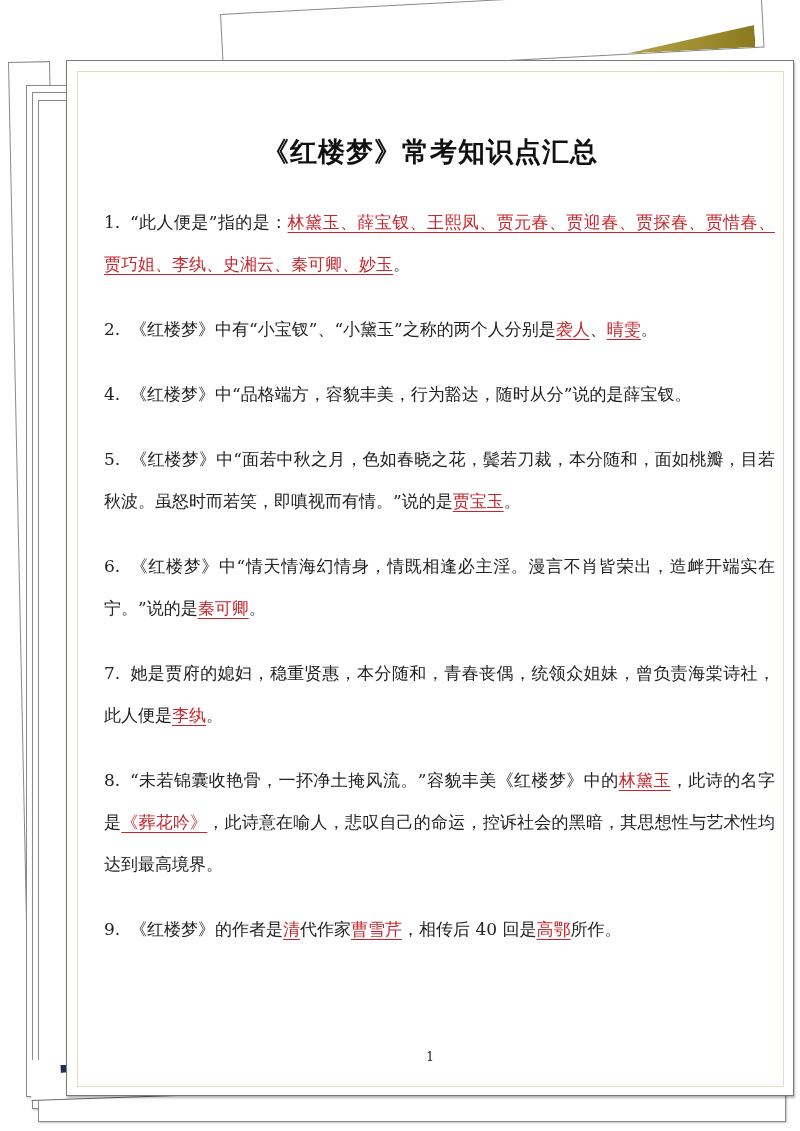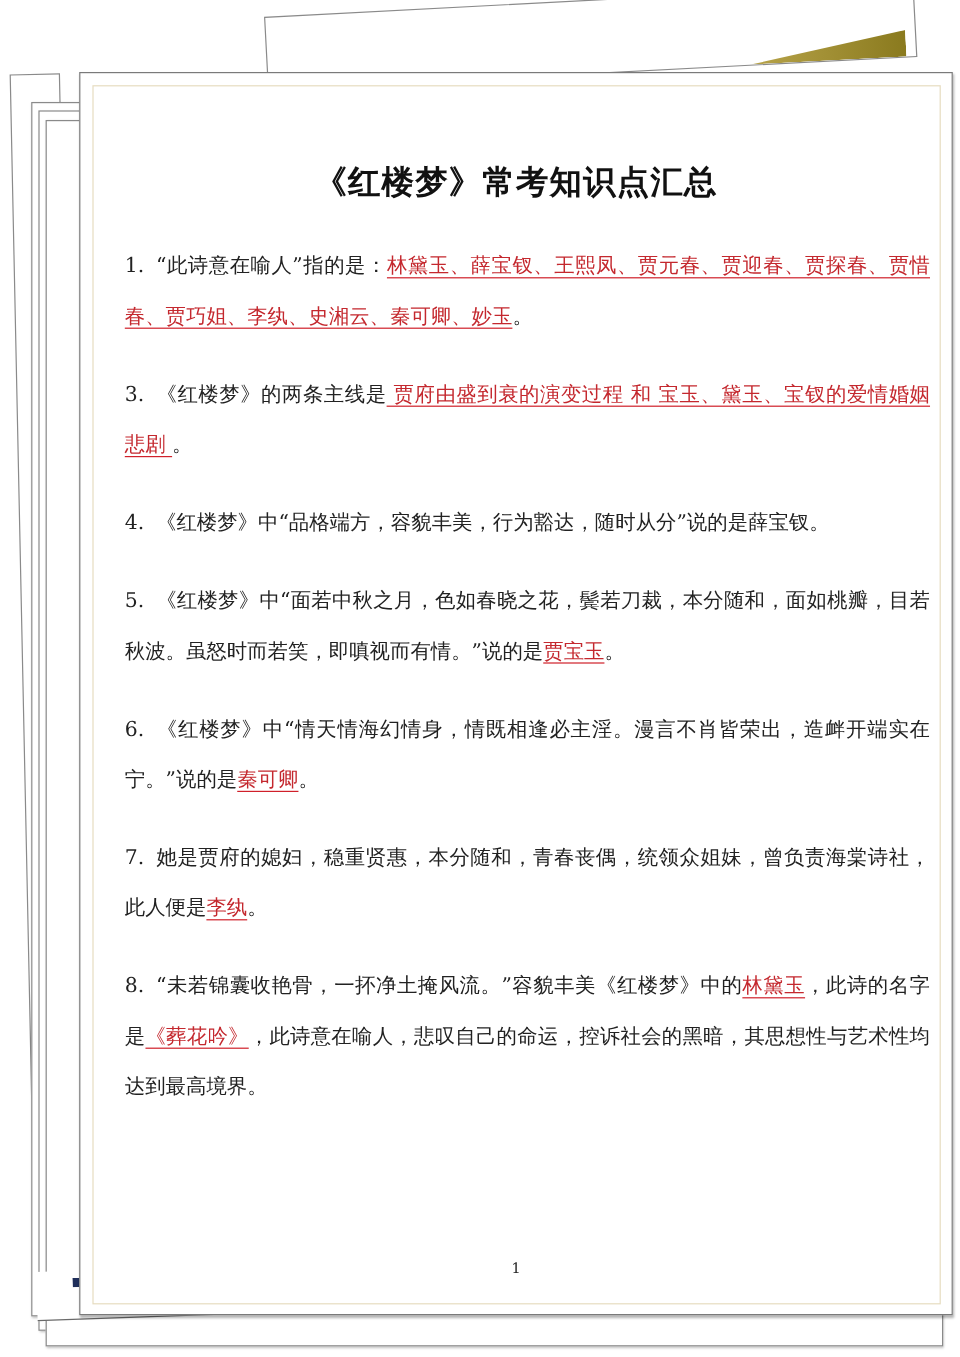--- a/index.html
+++ b/index.html
@@ -75,22 +75,23 @@
 <div class="sheet" style="left:38px;top:100px;width:746px;height:1020px;"></div>
 <div class="right-gold"></div>
 <div class="back-bottom">
     <div class="navy"></div>
   </div>
 
 <div class="main-page">
   <div class="inner-frame"></div>
   <div class="title">《红楼梦》常考知识点汇总</div>
   <div class="content" id="content">
-      <div class="item"><span class="num">1.</span><span>“此诗意在喻人”指的是：</span><span class="ans">林黛玉、薛宝钗、王熙凤、贾元春、贾迎春、贾探春、贾惜春、贾巧姐、李纨、史湘云、秦可卿、妙玉</span><span>。</span></div>
-      <div class="item"><span class="num">3.</span><span>《红楼梦》的两条主线是</span><span class="ans"> 贾府由盛到衰的演变过程  和  宝玉、黛玉、宝钗的爱情婚姻悲剧 </span><span>。</span></div>
+      <div class="item"><span class="num">1.</span><span>“此人便是”指的是：</span><span class="ans">林黛玉、薛宝钗、王熙凤、贾元春、贾迎春、贾探春、贾惜春、贾巧姐、李纨、史湘云、秦可卿、妙玉</span><span>。</span></div>
+      <div class="item"><span class="num">2.</span><span>《红楼梦》中有“小宝钗”、“小黛玉”之称的两个人分别是</span><span class="ans">袭人</span><span>、</span><span class="ans">晴雯</span><span>。</span></div>
       <div class="item"><span class="num">4.</span><span>《红楼梦》中“品格端方，容貌丰美，行为豁达，随时从分”说的是薛宝钗。</span></div>
       <div class="item"><span class="num">5.</span><span>《红楼梦》中“面若中秋之月，色如春晓之花，鬓若刀裁，本分随和，面如桃瓣，目若秋波。虽怒时而若笑，即嗔视而有情。”说的是</span><span class="ans">贾宝玉</span><span>。</span></div>
       <div class="item"><span class="num">6.</span><span>《红楼梦》中“情天情海幻情身，情既相逢必主淫。漫言不肖皆荣出，造衅开端实在宁。”说的是</span><span class="ans">秦可卿</span><span>。</span></div>
       <div class="item"><span class="num">7.</span><span>她是贾府的媳妇，稳重贤惠，本分随和，青春丧偶，统领众姐妹，曾负责海棠诗社，此人便是</span><span class="ans">李纨</span><span>。</span></div>
       <div class="item"><span class="num">8.</span><span>“未若锦囊收艳骨，一抔净土掩风流。”容貌丰美《红楼梦》中的</span><span class="ans">林黛玉</span><span>，此诗的名字是</span><span class="ans">《葬花吟》</span><span>，此诗意在喻人，悲叹自己的命运，控诉社会的黑暗，其思想性与艺术性均达到最高境界。</span></div>
+      <div class="item"><span class="num">9.</span><span>《红楼梦》的作者是</span><span class="ans">清</span><span>代作家</span><span class="ans">曹雪芹</span><span>，相传后 40 回是</span><span class="ans">高鄂</span><span>所作。</span></div>
     </div>
   <div class="page-num">1</div>
 </div>
 
 </body></html>

